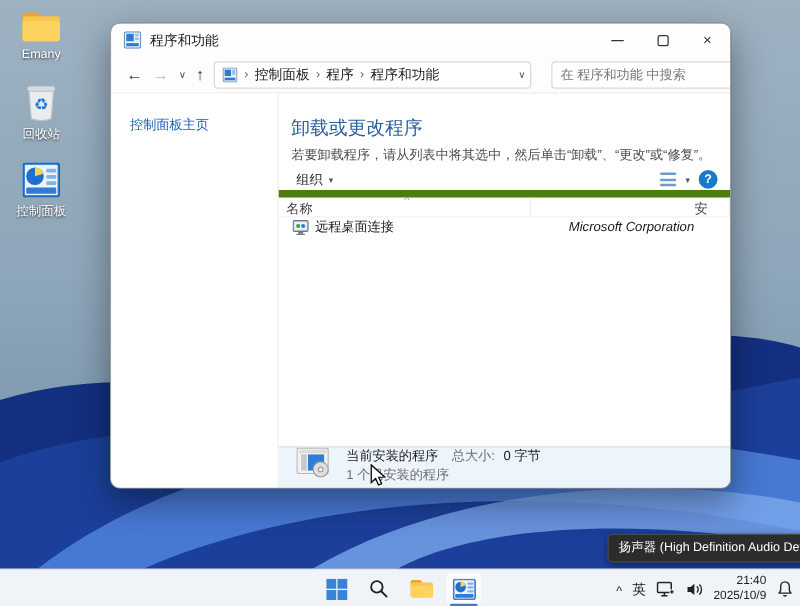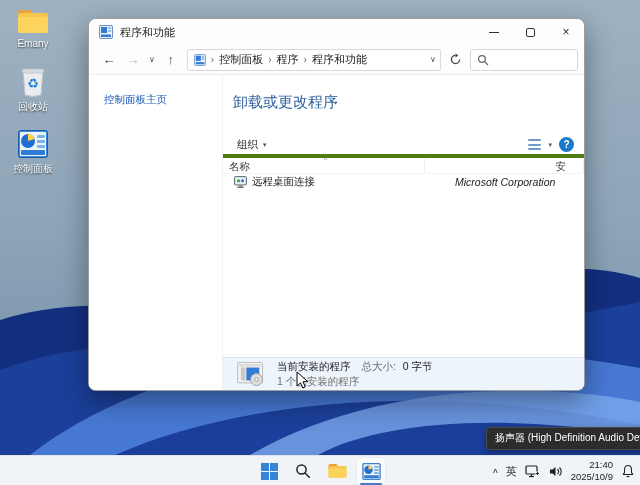--- a/index.html
+++ b/index.html
@@ -52,21 +52,21 @@
     cursor:pointer; }
   .slink.first { margin-bottom:10px; }
   .slink.shielded { padding-left:3px; display:flex; align-items:center; gap:3px; }
 
   .main { position:absolute; left:134px; top:0; right:0; bottom:0; }
   .heading { position:absolute; left:10px; top:18px; font-size:15px; color:#2b5f9e; }
   .instruction { position:absolute; left:10px; top:42px; font-size:10.5px; color:#4b4b4b;
     white-space:nowrap; }
 
   .toolbar { position:absolute; left:0; top:60px; right:0; height:23px; display:flex;
-    align-items:center; padding:0 10px 0 8px; border-bottom:4px solid #4d7c0f; }
+    align-items:center; padding:0 10px 0 8px; border-bottom:6px solid #4d7c0f; }
   .organize { display:flex; align-items:center; gap:5px; font-size:10.5px; color:#1b1b1b;
     padding:2px 6px; border-radius:3px; }
   .tb-caret { font-size:7px; color:#555; }
   .tb-right { margin-left:auto; display:flex; align-items:center; gap:7px; }
   .viewicon { width:13px; height:11px; display:flex; flex-direction:column; justify-content:space-between; }
   .viewicon i { height:2px; background:#6d9ccb; border-radius:1px; }
   .helpbtn { width:15px; height:15px; border-radius:50%; background:#1979ca; color:#fff;
     font-size:10px; font-weight:bold; display:flex; align-items:center; justify-content:center; }
 
   .listhead { position:absolute; left:0; top:83px; right:0; height:16px; display:flex;
@@ -76,21 +76,21 @@
   .hcell.pub { width:135px;margin-top:17px; }
   .hcell.inst { flex:1; }
   .sortcaret { position:absolute; top:-3px; left:50%; font-size:8px; color:#888; }
 
   .listrow { position:absolute; left:0; top:99px; right:0; height:15px; display:flex;
     align-items:center; font-size:10.5px; color:#1b1b1b;justify-content:flex-end; }
   .rcell.name { width:221px; display:flex; align-items:center; gap:5px; padding-left:6px; }
   .rcell.pub { width:135px; padding-left:6px;font-style:italic; }
 
   .statuspanel { position:absolute; left:0; right:0; bottom:0; height:33px; background:#eef4fb;
-    border-top:1px solid #d8e2ee; display:flex; align-items:center; padding-left:14px; }
+    border-top:1px solid #d8e2ee; display:flex; align-items:flex-start; padding-left:14px; }
   .statuspanel .bigicon { width:28px; height:24px; margin-right:12px; }
   .statlines { display:flex; flex-direction:column; gap:1px; }
   .statline1 { font-size:10.5px; color:#1b1b1b; }
   .statline1 .dim { color:#6d6d6d; margin-left:8px; }
   .statline1 .val { color:#1b1b1b; margin-left:4px; }
   .statline2 { font-size:10.5px; color:#6d6d6d; }
 
   
   .taskbar { position:absolute; left:0; bottom:0; width:640px; height:30px; background:#f0f3f8;
     border-top:1px solid #e0e4e9; }
@@ -205,35 +205,37 @@
         <span class="spacer"></span>
         <span class="navchev">∨</span>
       </div>
 
       <svg width="13" height="13" viewBox="0 0 13 13">
         <path d="M10.6,6.5 A4.1,4.1 0 1 1 6.5,2.4" fill="none" stroke="#444" stroke-width="1.3"></path>
         <path d="M6.5,0.4 L9.3,2.4 L6.5,4.4 Z" fill="#444"></path>
       </svg>
 
       <div class="searchbox">
+        <input placeholder="在 程序和功能 中搜索" style="">
         <svg width="12" height="12" viewBox="0 0 12 12">
           <circle cx="5" cy="5" r="3.4" fill="none" stroke="#666" stroke-width="1.2"></circle>
           <line x1="7.6" y1="7.6" x2="11" y2="11" stroke="#666" stroke-width="1.2"></line>
         </svg>
       </div>
     </div>
 
     <div class="content">
 
       <div class="sidebar">
         <div class="slink first">控制面板主页</div>
       </div>
 
       <div class="main">
         <div class="heading">卸载或更改程序</div>
+        <div class="instruction">若要卸载程序，请从列表中将其选中，然后单击“卸载”、“更改”或“修复”。</div>
 
         <div class="toolbar">
           <div class="organize">
             <span>组织</span>
             <span class="tb-caret">▾</span>
           </div>
           <div class="tb-right">
             <div class="viewicon">
                 <i></i>
                 <i></i>

